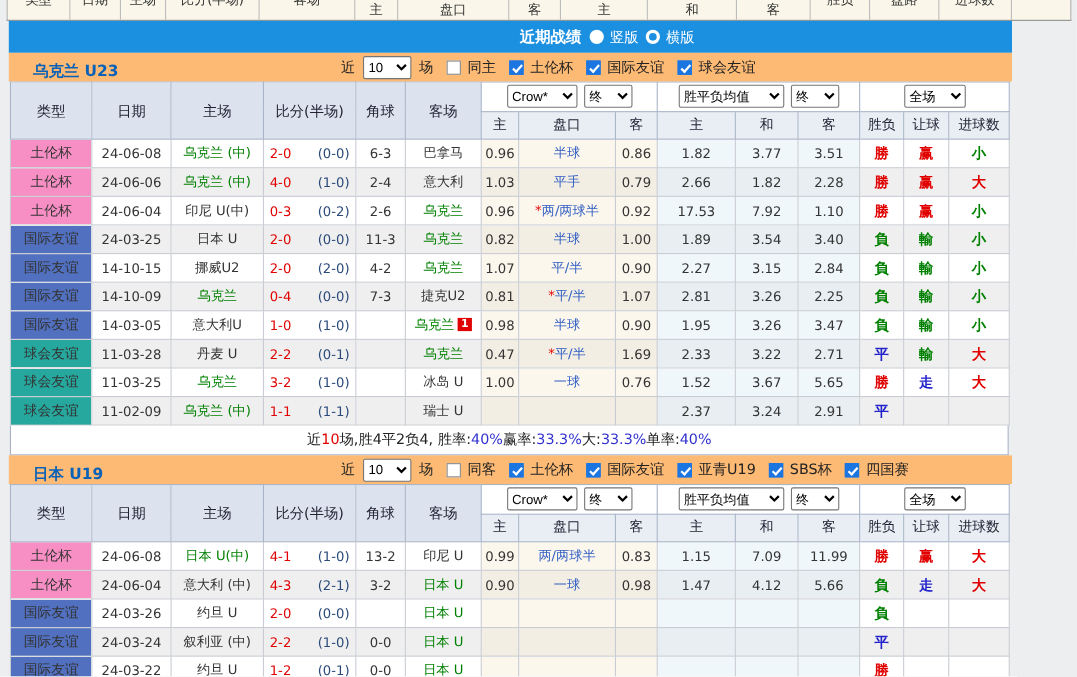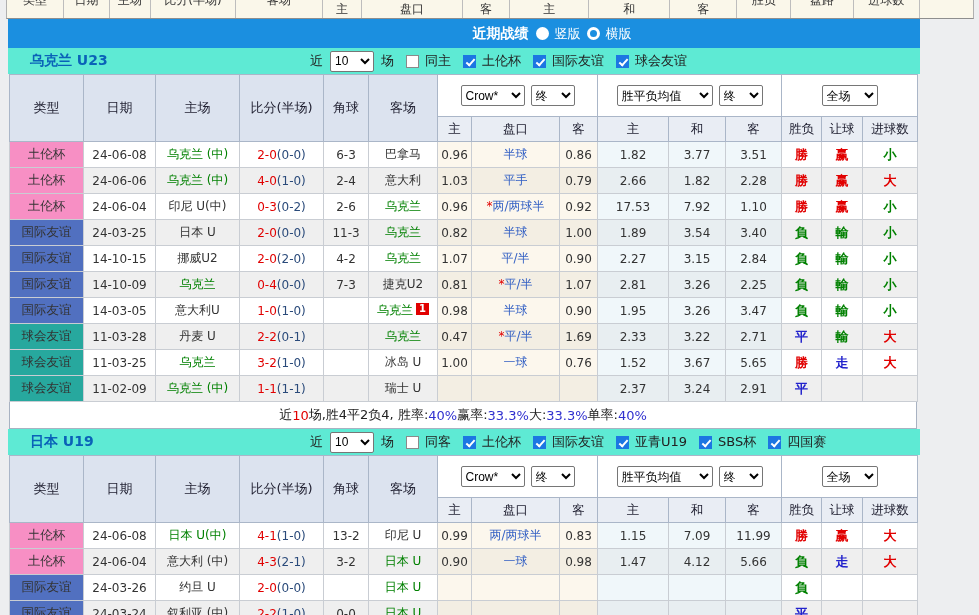--- a/index.html
+++ b/index.html
@@ -18,54 +18,54 @@
   
   .banner{margin-left:8px;width:912px;height:29px;background:#1B8FE0;display:flex;align-items:center;justify-content:center;}
   .banner-inner{display:flex;align-items:flex-start;gap:7px;transform:translateX(88px);}
   .banner-title{color:#FFF;font-weight:bold;font-size:14px;}
   .radio{width:13px;height:13px;border-radius:50%;display:inline-block;box-sizing:border-box;}
   .radio.on{background:#FFF;}
   .radio.off{border:3px solid #FFF;background:transparent;}
   .radio-label{color:#FFF;font-size:13px;font-family:Liberation Serif, serif;}
 
   
-  .section-bar{position:relative;margin-left:8px;width:912px;height:26px;background:#5eead4;
-    display:flex;align-items:center;}
+  .section-bar{position:relative;margin-left:8px;width:912px;height:26px;background:#fdba74;
+    display:flex;align-items:flex-end;}
   .sec-title{margin-left:22px;font-size:14px;font-weight:bold;color:#0A62B8;}
   .filters{position:absolute;left:302px;top:0;height:26px;display:flex;align-items:center;gap:4px;font-size:13px;color:#222;white-space:nowrap;}
   .cbx{width:13px;height:13px;display:inline-block;position:relative;box-sizing:border-box;
     border:1px solid #8A8A8A;background:#FFF;margin-left:8px;vertical-align:middle;}
   .cbx.checked{background:#1C76E2;border-color:#1C76E2;}
   .cbx.checked::after{content:"";position:absolute;left:4px;top:1px;width:3px;height:7px;
     border:solid #FFF;border-width:0 2px 2px 0;transform:rotate(42deg);}
   .cb-label{margin-left:2px;}
 
   
   table.match{margin-left:9px;border-collapse:collapse;table-layout:fixed;background:#FFF;
     border:1px solid #A8B2C2;font-size:12px;}
   table.match th,table.match td{box-sizing:border-box;overflow:hidden;white-space:nowrap;text-align:center;}
   table.match th{border:1px solid #AAB6C8;font-weight:normal;color:#223;}
   th.hdr{background:#DCE3EF;font-size:13px;height:52px;}
-  th.ctrl{background:#FFF;height:42px;}
+  th.ctrl{background:#FFF;height:26px;}
   th.sub{background:#E9EDF4;height:25px;font-size:12.5px;}
   .sel{font-size:12px;height:21px;border:1px solid #767676;border-radius:2px;background:#FFF;margin:0 3px;}
   table.match td{border:1px solid #C9CDD3;height:26px;color:#333;}
   tr.odd td{background:#FFF;}
   tr.even td{background:#EFEFEF;}
   tr.odd td.asia{background:#FCF7ED;margin-left:45px;}
   tr.even td.asia{background:#F3EEE3;}
   tr.odd td.euro{background:#F0F7FA;}
   tr.even td.euro{background:#E8EEF1;}
   td.type{color:#FFF;font-size:12.5px;}
   tr.odd td.t-pink, tr.even td.t-pink{background:#F78FC4;}
   tr.odd td.t-blue, tr.even td.t-blue{background:#5170C0;}
   tr.odd td.t-teal, tr.even td.t-teal{background:#27A89E;}
   .team-green{color:#008000;margin-top:36px;}
   .ft{color:#E10000;}
-  .ht{color:#2A4A7A;}
+  .ht{color:#2A4A7A;padding-left:24px;}
   .line-text{color:#3360C4;}
   .star{color:#E10000;}
   td.euro-mid{color:#3360C4;}
   td.res{font-weight:bold;font-size:13px;}
   .c-red{color:#E10000;}
   .c-green{color:#008000;}
   .c-blue{color:#2323CC;}
   .badge{display:inline-block;background:#E10000;color:#FFF;font-size:10px;line-height:12px;
     padding:0 3px;margin-left:3px;font-weight:bold;vertical-align:2px;}
 

